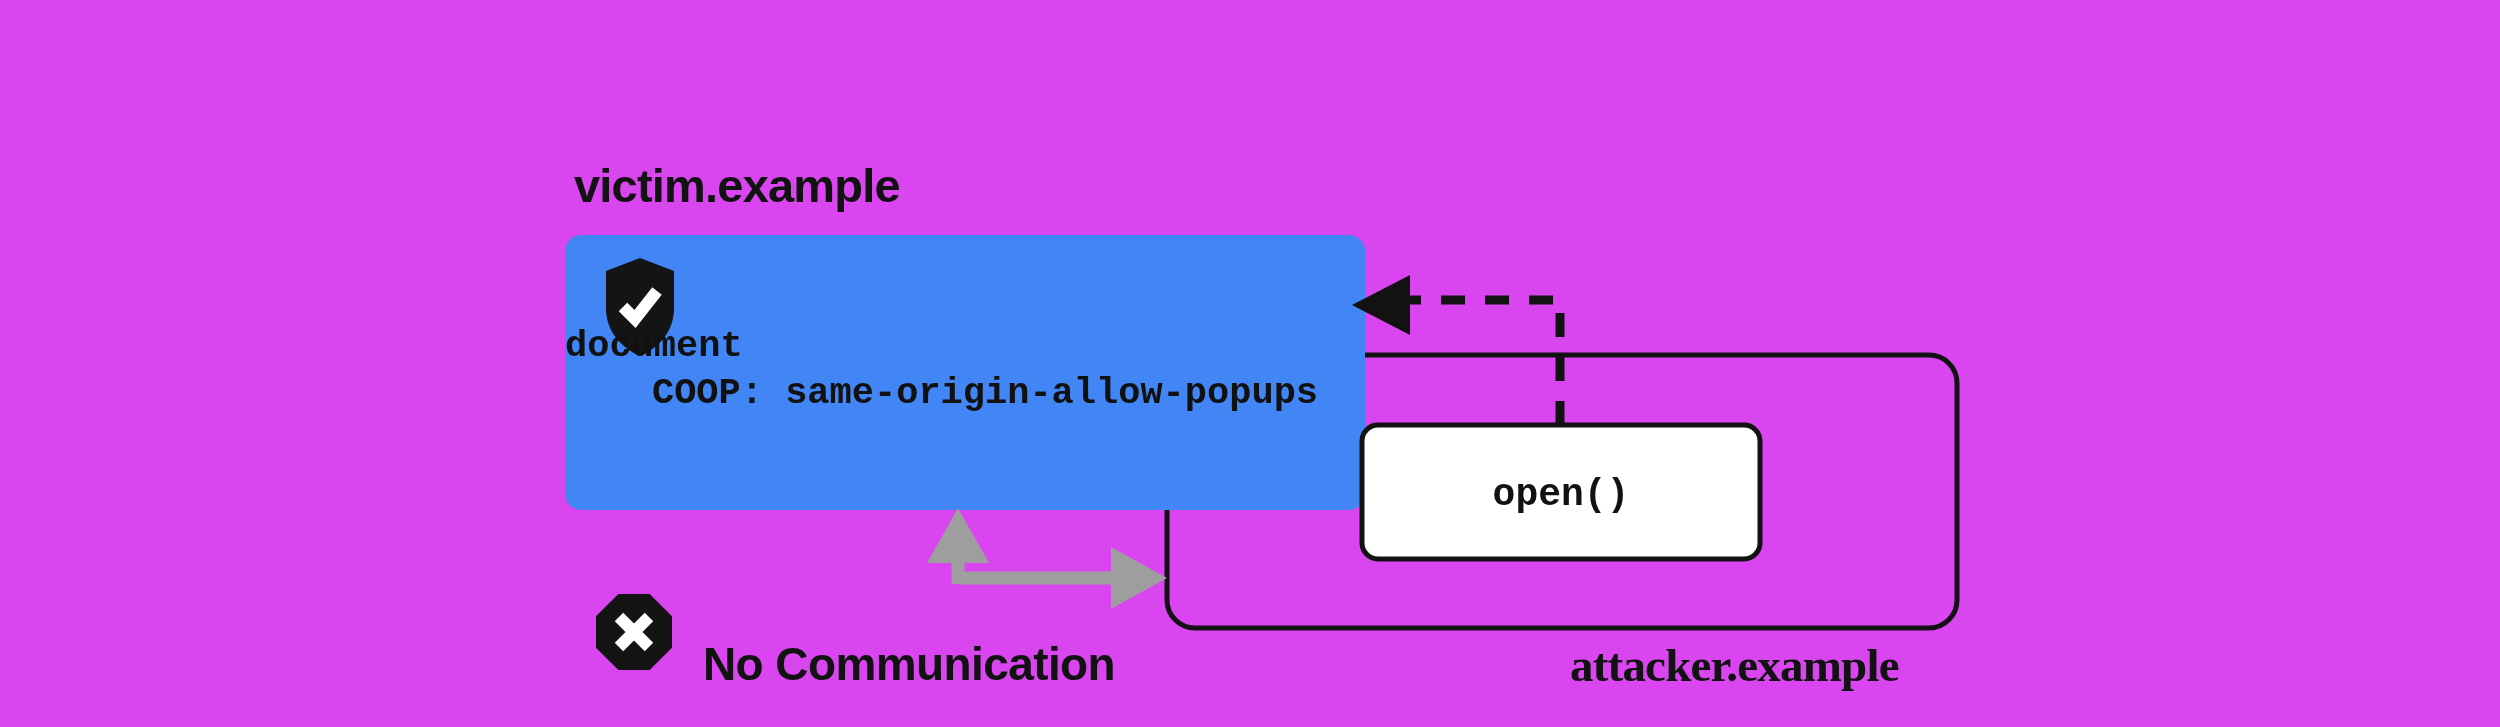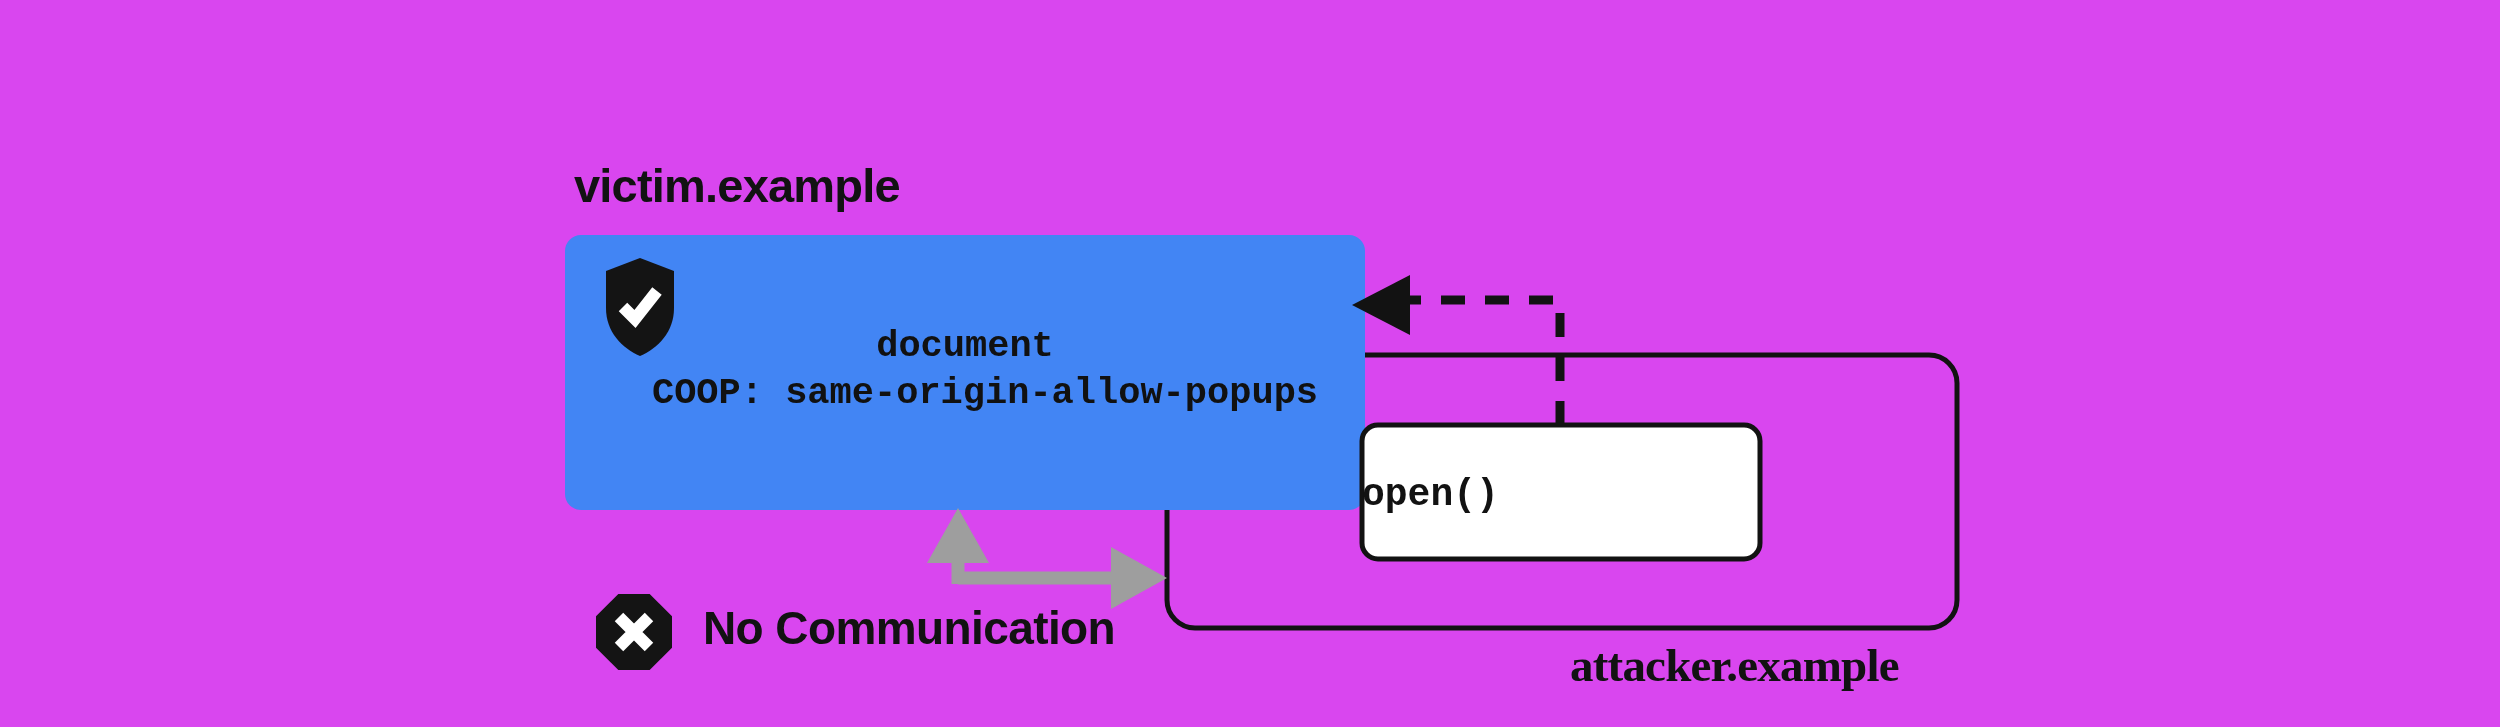--- a/index.html
+++ b/index.html
@@ -77,21 +77,21 @@
     height: 98px;
     z-index: 4;
   }
 
   
   .doc-label {
     position: absolute;
     left: 565px;
     top: 325px;
     width: 800px;
-    text-align: center;
+    text-align: left;
     font-family: "Liberation Mono", "DejaVu Sans Mono", monospace;
     font-size: 37px;
     font-weight: 700;
     color: #111111;
     letter-spacing: 0px;
     z-index: 4;
   }
   .coop-label {
     position: absolute;
     left: 565px;
@@ -106,41 +106,41 @@
     z-index: 4;
     padding-left: 20px;
   }
 
   
   .open-label {
     position: absolute;
     left: 1362px;
     top: 473px;
     width: 398px;
-    text-align: left;
+    text-align: center;
     font-family: "Liberation Mono", "DejaVu Sans Mono", monospace;
     font-size: 38px;
     font-weight: 700;
     color: #121212;
     z-index: 4;
   }
 
   
   .nocomm-icon {
     position: absolute;
     left: 596px;
     top: 594px;
     width: 76px;
     height: 76px;
     z-index: 4;
   }
   .nocomm-label {
     position: absolute;
     left: 703px;
-    top: 601px;
+    top: 637px;
     font-size: 46px;
     font-weight: 700;
     letter-spacing: -0.6px;
     color: #121212;
     white-space: nowrap;
     z-index: 4;
   }
 </style>
 </head>
 <body>

